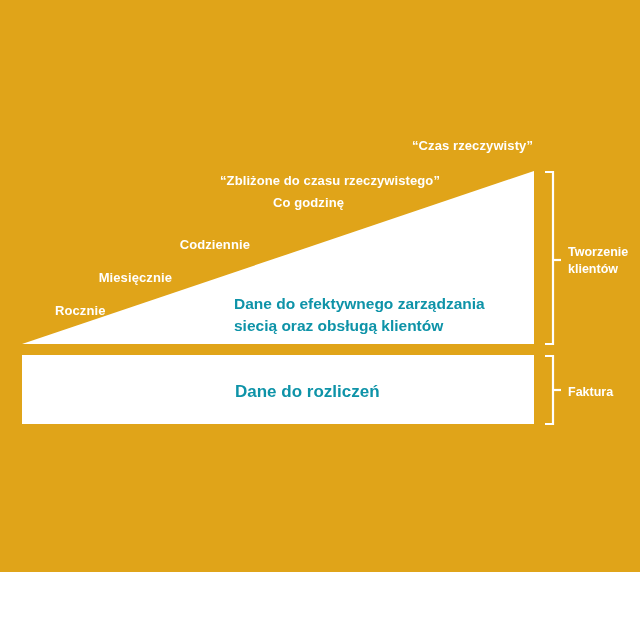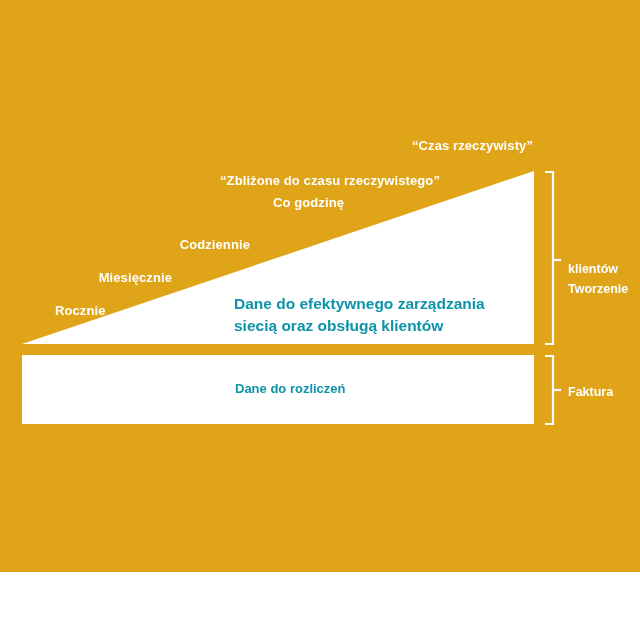--- a/index.html
+++ b/index.html
@@ -46,21 +46,21 @@
     font-weight: bold;
     font-size: 15.5px;
     line-height: 1.35;
     white-space: nowrap;
   }
   .box-text {
     position: absolute;
     color: #0E93A8;
     font-family: "Liberation Sans", sans-serif;
     font-weight: bold;
-    font-size: 13px;
+    font-size: 17px;
     line-height: 1.3;
     white-space: nowrap;
   }
   .bracket-label {
     position: absolute;
     color: #FFFFFF;
     font-family: "Liberation Sans", sans-serif;
     font-weight: bold;
     font-size: 12.5px;
     line-height: 1.3;
@@ -103,18 +103,18 @@
 
   <div class="freq-label right-align" style="left:32px; top:271px; width:140px;">Miesięcznie</div>
 
   <div class="freq-label" style="left:31px; top:304px;padding-left:24px;">Rocznie</div>
 
   <div class="wedge-text" style="left:234px; top:294px;">Dane do efektywnego zarządzania</div>
   <div class="wedge-text" style="left:234px; top:316px;">siecią oraz obsługą klientów</div>
 
   <div class="box-text" style="left:235px; top:381px;">Dane do rozliczeń</div>
 
-  <div class="bracket-label" style="left:568px; top:244px;margin-top:37px;">Tworzenie</div>
+  <div class="bracket-label" style="left:568px; top:244px;">Tworzenie</div>
   <div class="bracket-label" style="left:568px; top:261px;">klientów</div>
 
   <div class="bracket-label" style="left:568px; top:384px;">Faktura</div>
 
 </div>
 
 </body></html>

